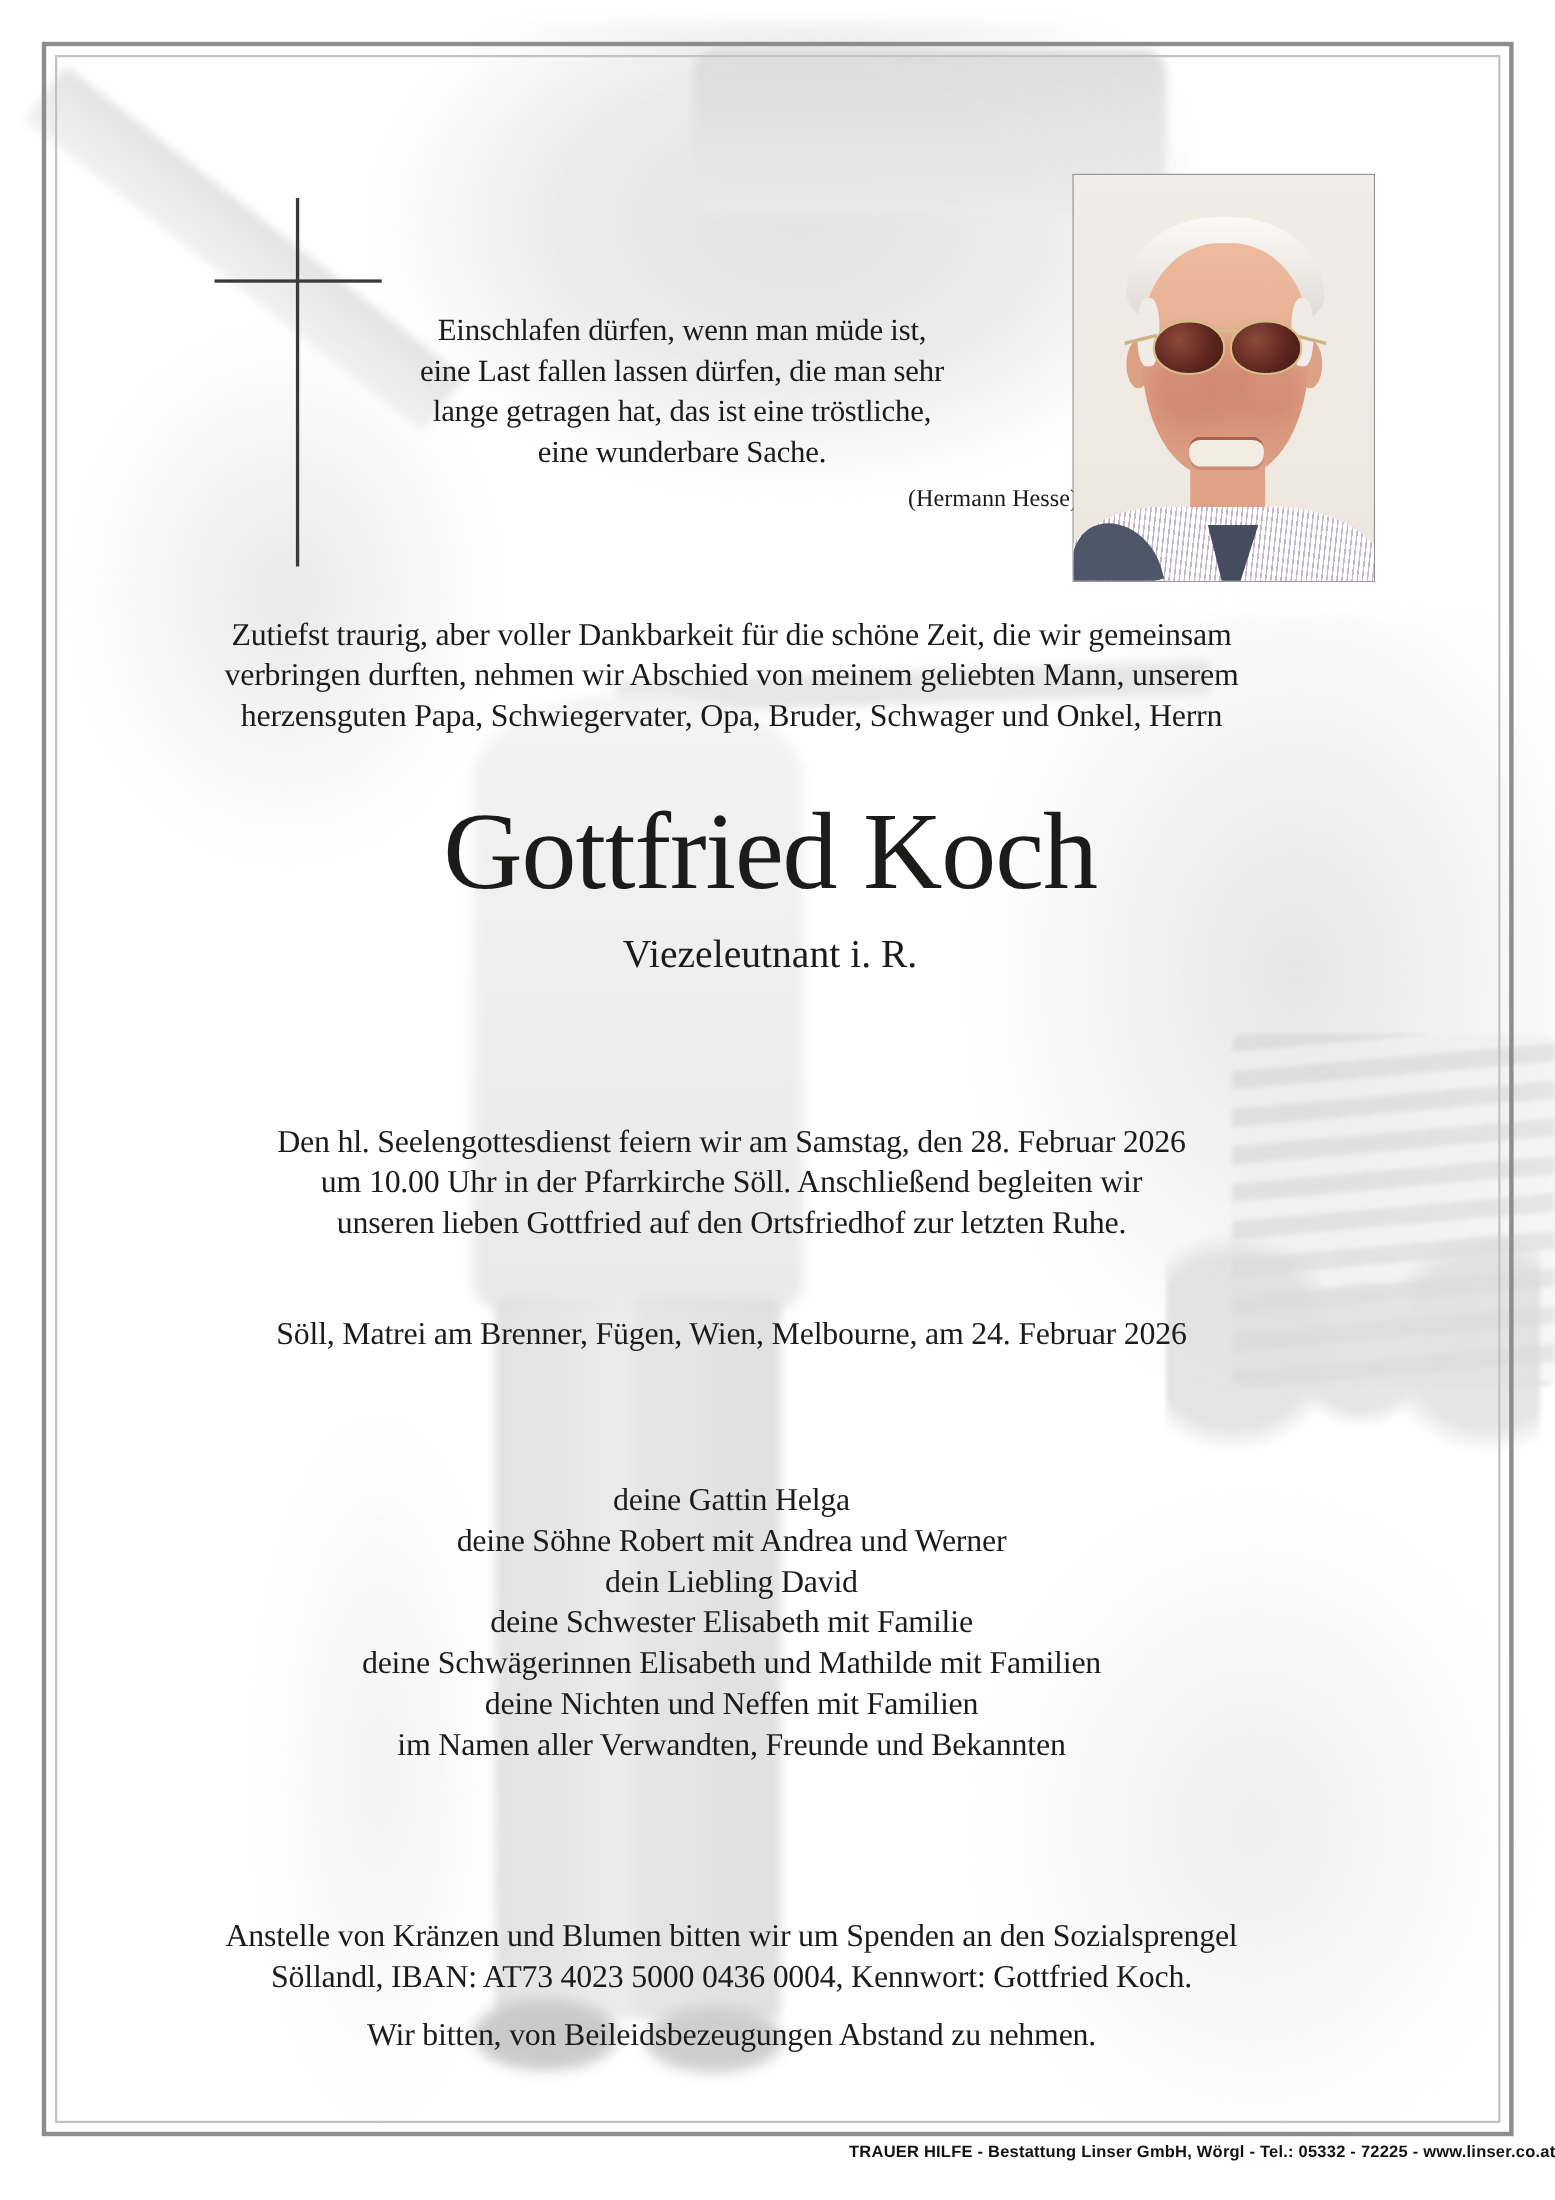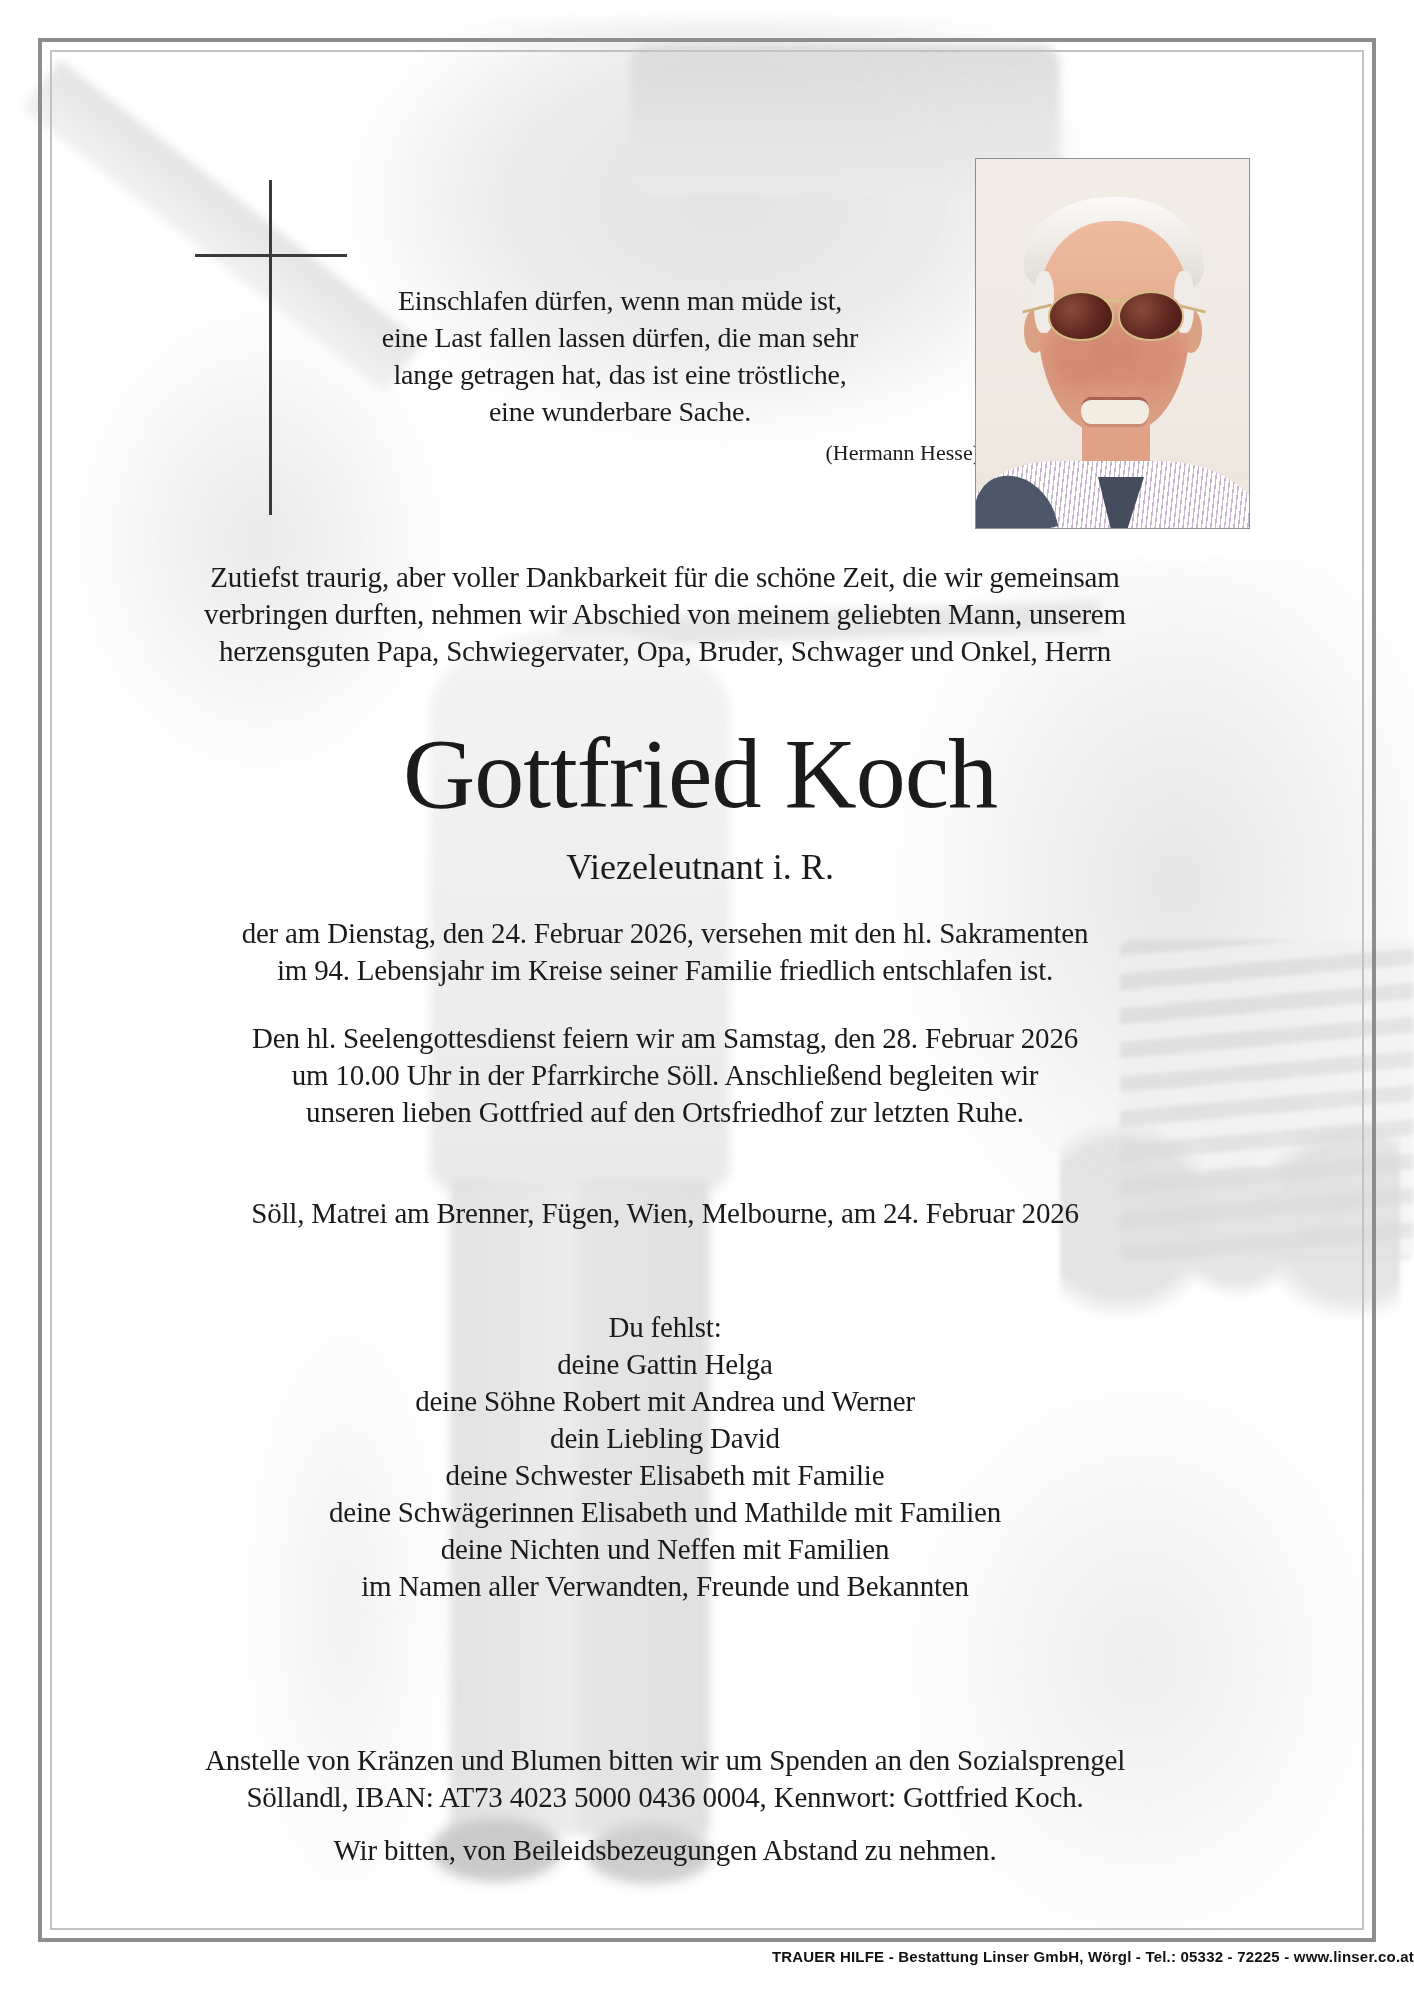--- a/index.html
+++ b/index.html
@@ -160,28 +160,25 @@
     <div class="p-smile"></div>
   </div>
 
   <div class="para lines pos-intro">Zutiefst traurig, aber voller Dankbarkeit für die schöne Zeit, die wir gemeinsam
 verbringen durften, nehmen wir Abschied von meinem geliebten Mann, unserem
 herzensguten Papa, Schwiegervater, Opa, Bruder, Schwager und Onkel, Herrn</div>
 
   <div class="name">Gottfried Koch</div>
   <div class="rank">Viezeleutnant i. R.</div>
 
-  <div class="para lines pos-death">der am Dienstag, den 24. Februar 2026, versehen mit den hl. Sakramenten
-im 94. Lebensjahr im Kreise seiner Familie friedlich entschlafen ist.</div>
   <div class="para lines pos-service">Den hl. Seelengottesdienst feiern wir am Samstag, den 28. Februar 2026
 um 10.00 Uhr in der Pfarrkirche Söll. Anschließend begleiten wir
 unseren lieben Gottfried auf den Ortsfriedhof zur letzten Ruhe.</div>
   <div class="para pos-dateline">Söll, Matrei am Brenner, Fügen, Wien, Melbourne, am 24. Februar 2026</div>
 
-  <div class="para pos-farewell-heading">Du fehlst:</div>
   <div class="para lines pos-mourners">deine Gattin Helga
 deine Söhne Robert mit Andrea und Werner
 dein Liebling David
 deine Schwester Elisabeth mit Familie
 deine Schwägerinnen Elisabeth und Mathilde mit Familien
 deine Nichten und Neffen mit Familien
 im Namen aller Verwandten, Freunde und Bekannten</div>
 
   <div class="para lines pos-donations">Anstelle von Kränzen und Blumen bitten wir um Spenden an den Sozialsprengel
 Söllandl, IBAN: AT73 4023 5000 0436 0004, Kennwort: Gottfried Koch.</div>

